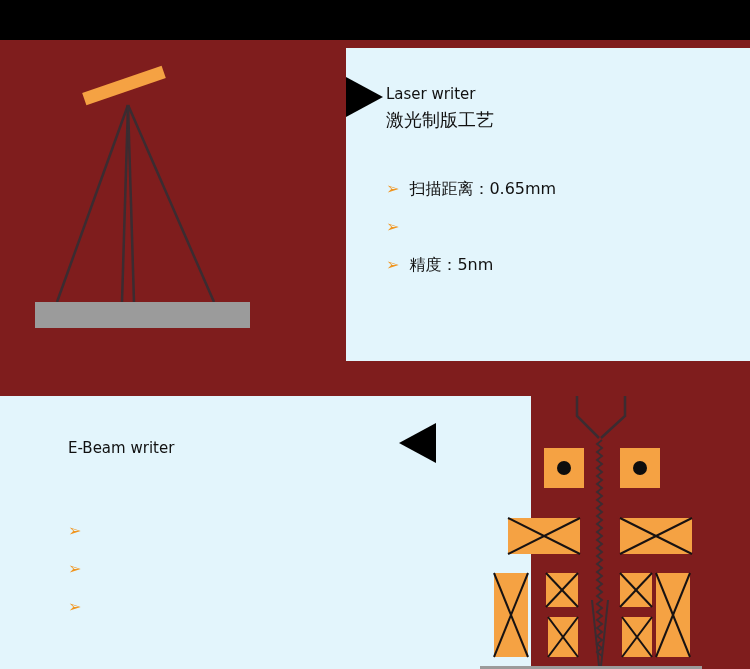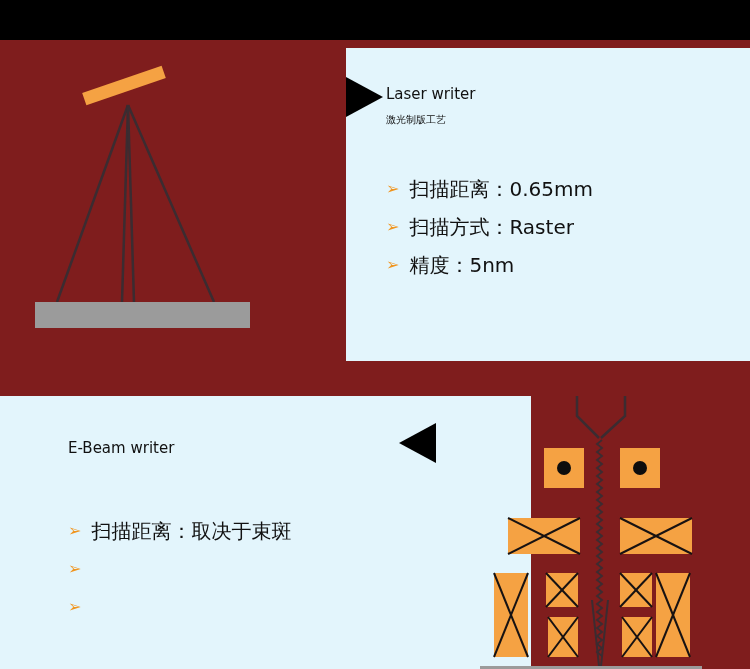--- a/index.html
+++ b/index.html
@@ -10,27 +10,27 @@
   .panel{position:absolute;background:#E3F5FC;}
   .panel-top{left:346px;top:8px;width:404px;height:313px;}
   .panel-bottom{left:0;top:356px;width:488px;height:324px;padding-left:43px;}
   .notch{position:absolute;width:0;height:0;}
   .notch-top{left:346px;top:37px;border-top:20px solid transparent;border-bottom:20px solid transparent;border-left:37px solid #000;}
   .notch-bottom{left:399px;top:383px;border-top:20px solid transparent;border-bottom:20px solid transparent;border-right:37px solid #000;}
   .title-block{position:absolute;}
   .panel-top .title-block{left:40px;top:36px;}
   .panel-bottom .title-block{left:68px;top:42px;}
   .title-en{font-size:15px;line-height:20px;}
-  .title-zh{font-size:10px;line-height:20px;margin-top:6px;}
+  .title-zh{font-size:18px;line-height:20px;margin-top:6px;}
   .bullets{position:absolute;}
   .panel-top .bullets{left:40px;top:130px;}
   .panel-bottom .bullets{left:68px;top:124px;}
   .bullet{display:flex;align-items:center;height:22px;margin-bottom:16px;}
   .bullet-icon{color:#F0941D;font-size:16px;margin-right:10px;line-height:22px;}
-  .bullet-text{font-size:20px;line-height:22px;}
+  .bullet-text{font-size:16px;line-height:22px;}
   svg{position:absolute;display:block;}
   .laser-svg{left:30px;top:25px;}
   .ebeam-svg{left:480px;top:350px;}
 </style>
 </head>
 <body>
 
 <div class="canvas">
 
   <svg class="laser-svg" width="230" height="268" viewBox="0 0 230 268">
@@ -49,38 +49,36 @@
       <div class="title-en">Laser writer</div>
       <div class="title-zh">激光制版工艺</div>
     </div>
     <div class="bullets">
       <div class="bullet">
         <span class="bullet-icon">➢</span>
         <span class="bullet-text">扫描距离：0.65mm</span>
       </div>
       <div class="bullet">
         <span class="bullet-icon">➢</span>
-        <span class="bullet-text">扫描方式：Raster</span>
       </div>
       <div class="bullet">
         <span class="bullet-icon">➢</span>
         <span class="bullet-text">精度：5nm</span>
       </div>
     </div>
   </div>
   <div class="notch notch-top"></div>
 
   <div class="panel panel-bottom">
     <div class="title-block">
       <div class="title-en">E-Beam writer</div>
     </div>
     <div class="bullets">
       <div class="bullet">
         <span class="bullet-icon">➢</span>
-        <span class="bullet-text">扫描距离：取决于束斑</span>
       </div>
       <div class="bullet">
         <span class="bullet-icon">➢</span>
       </div>
       <div class="bullet">
         <span class="bullet-icon">➢</span>
       </div>
     </div>
   </div>
   <div class="notch notch-bottom"></div>

